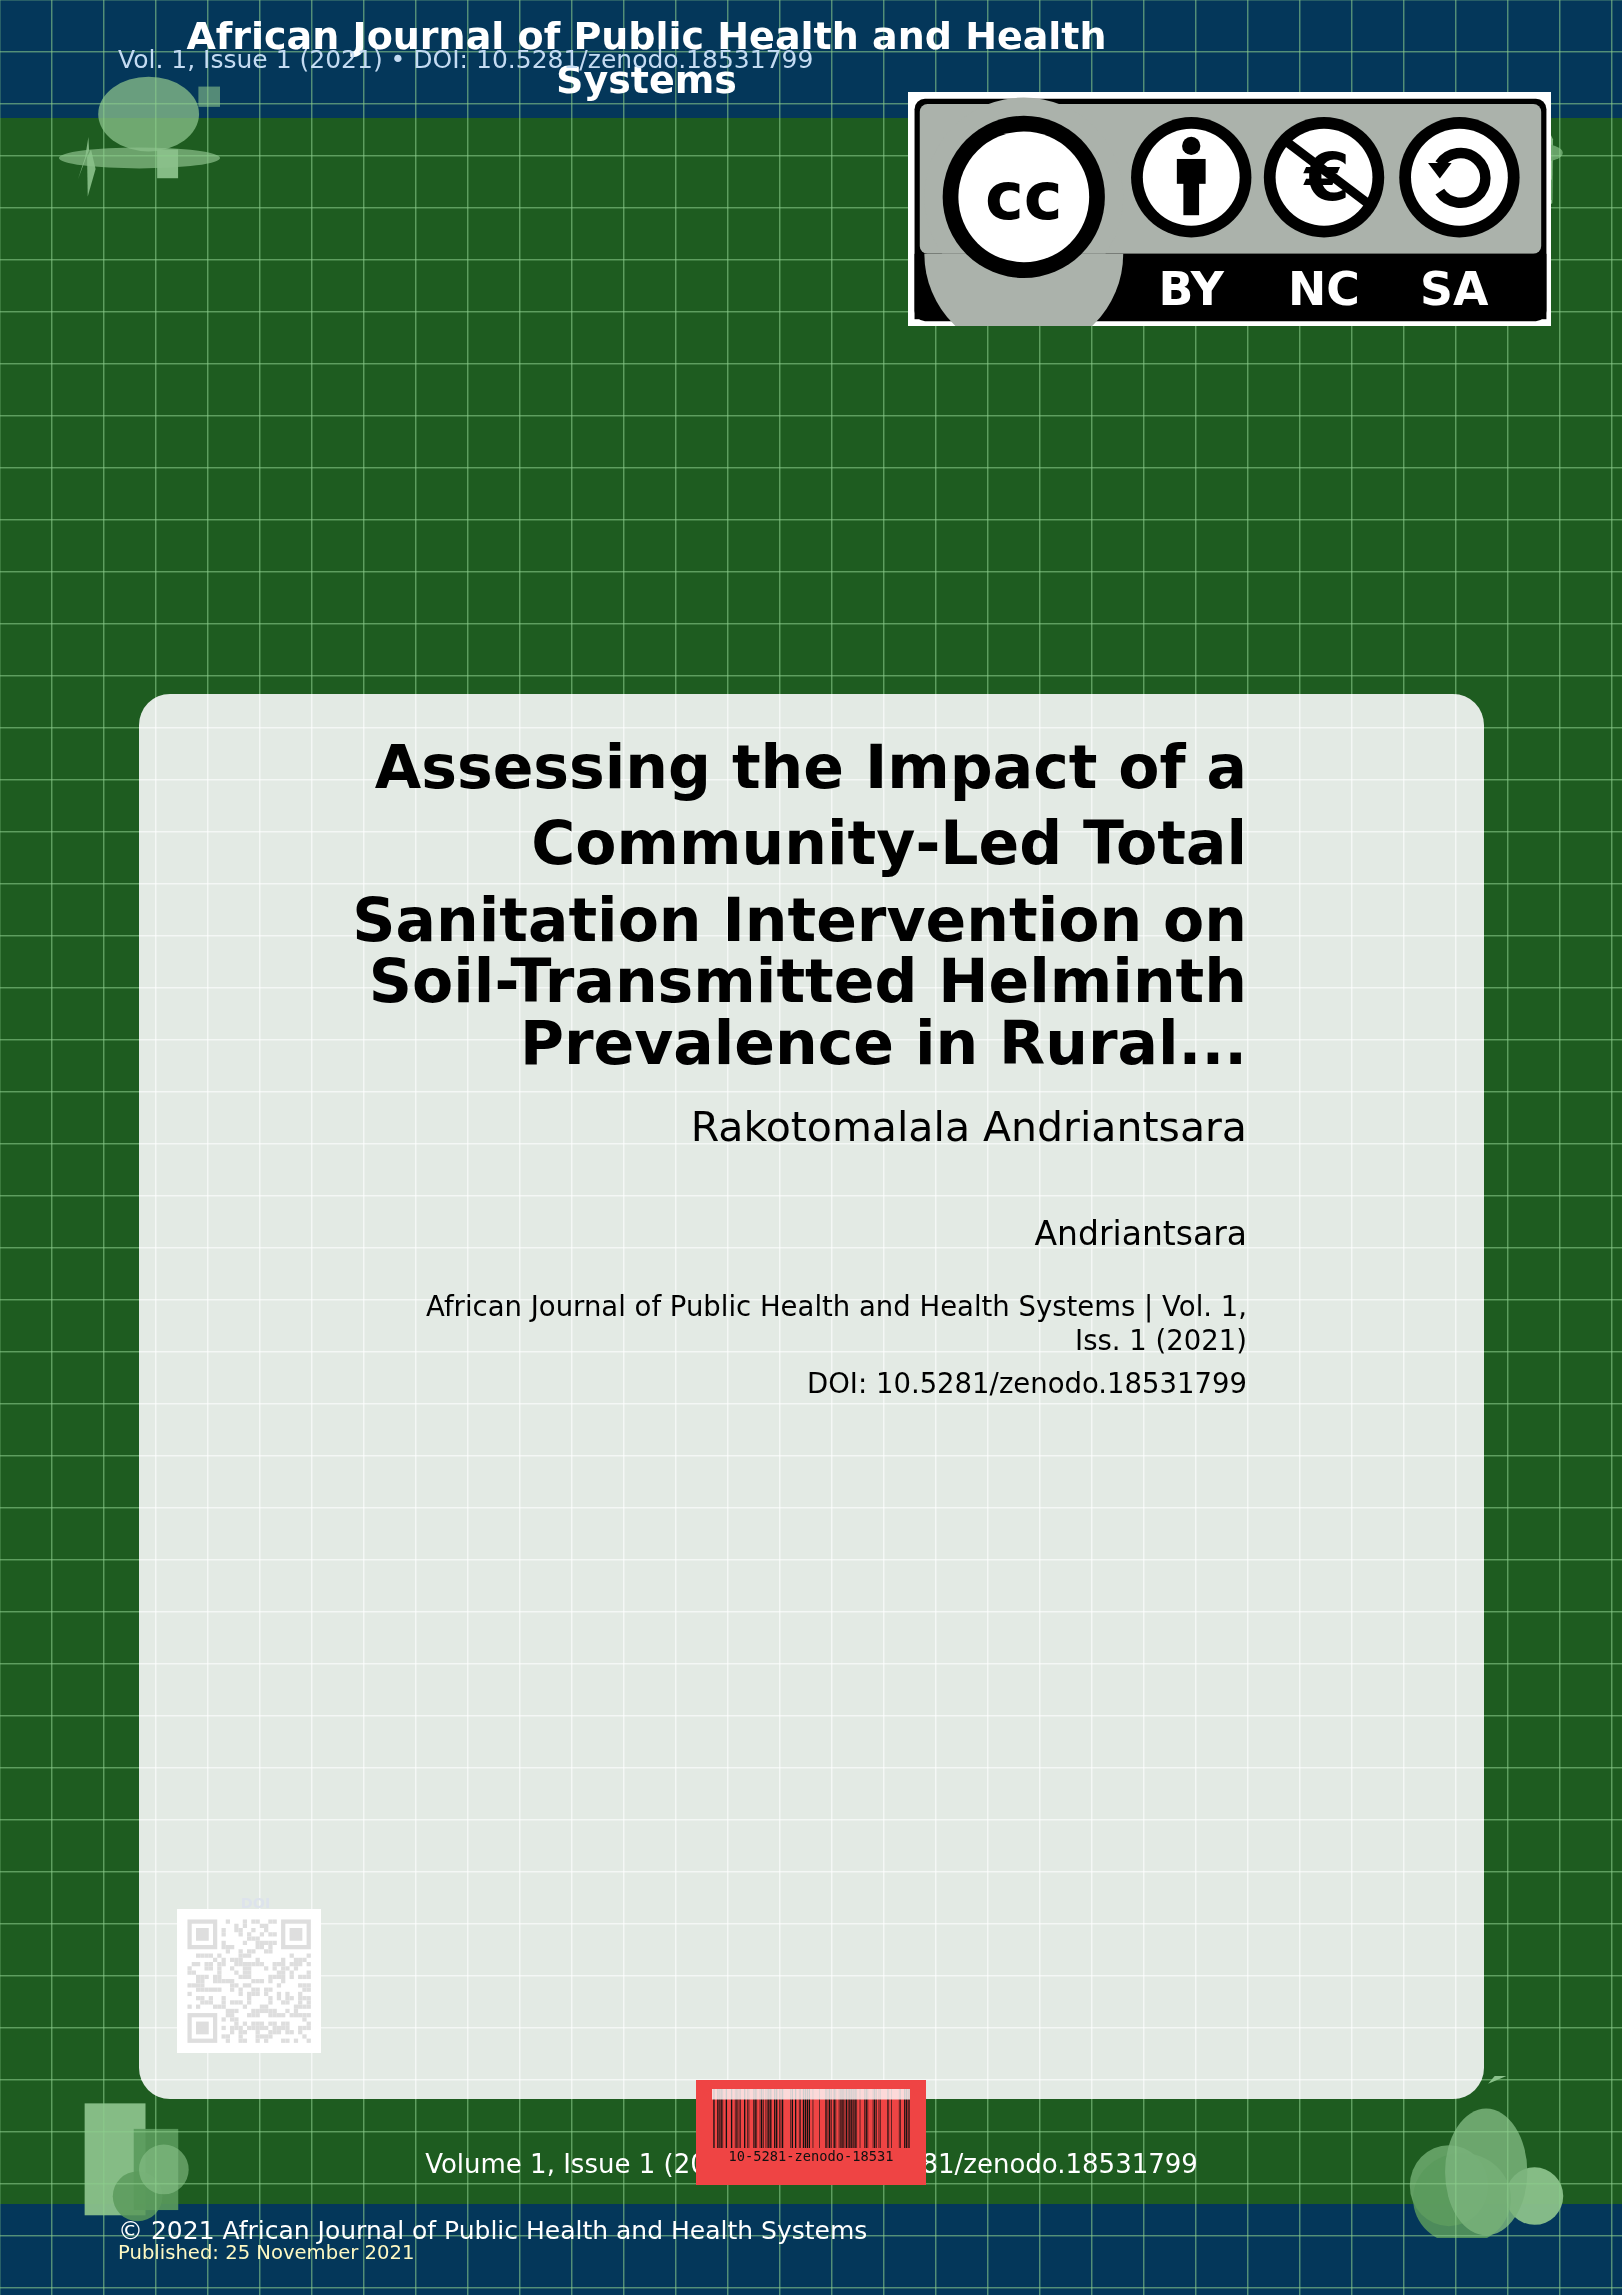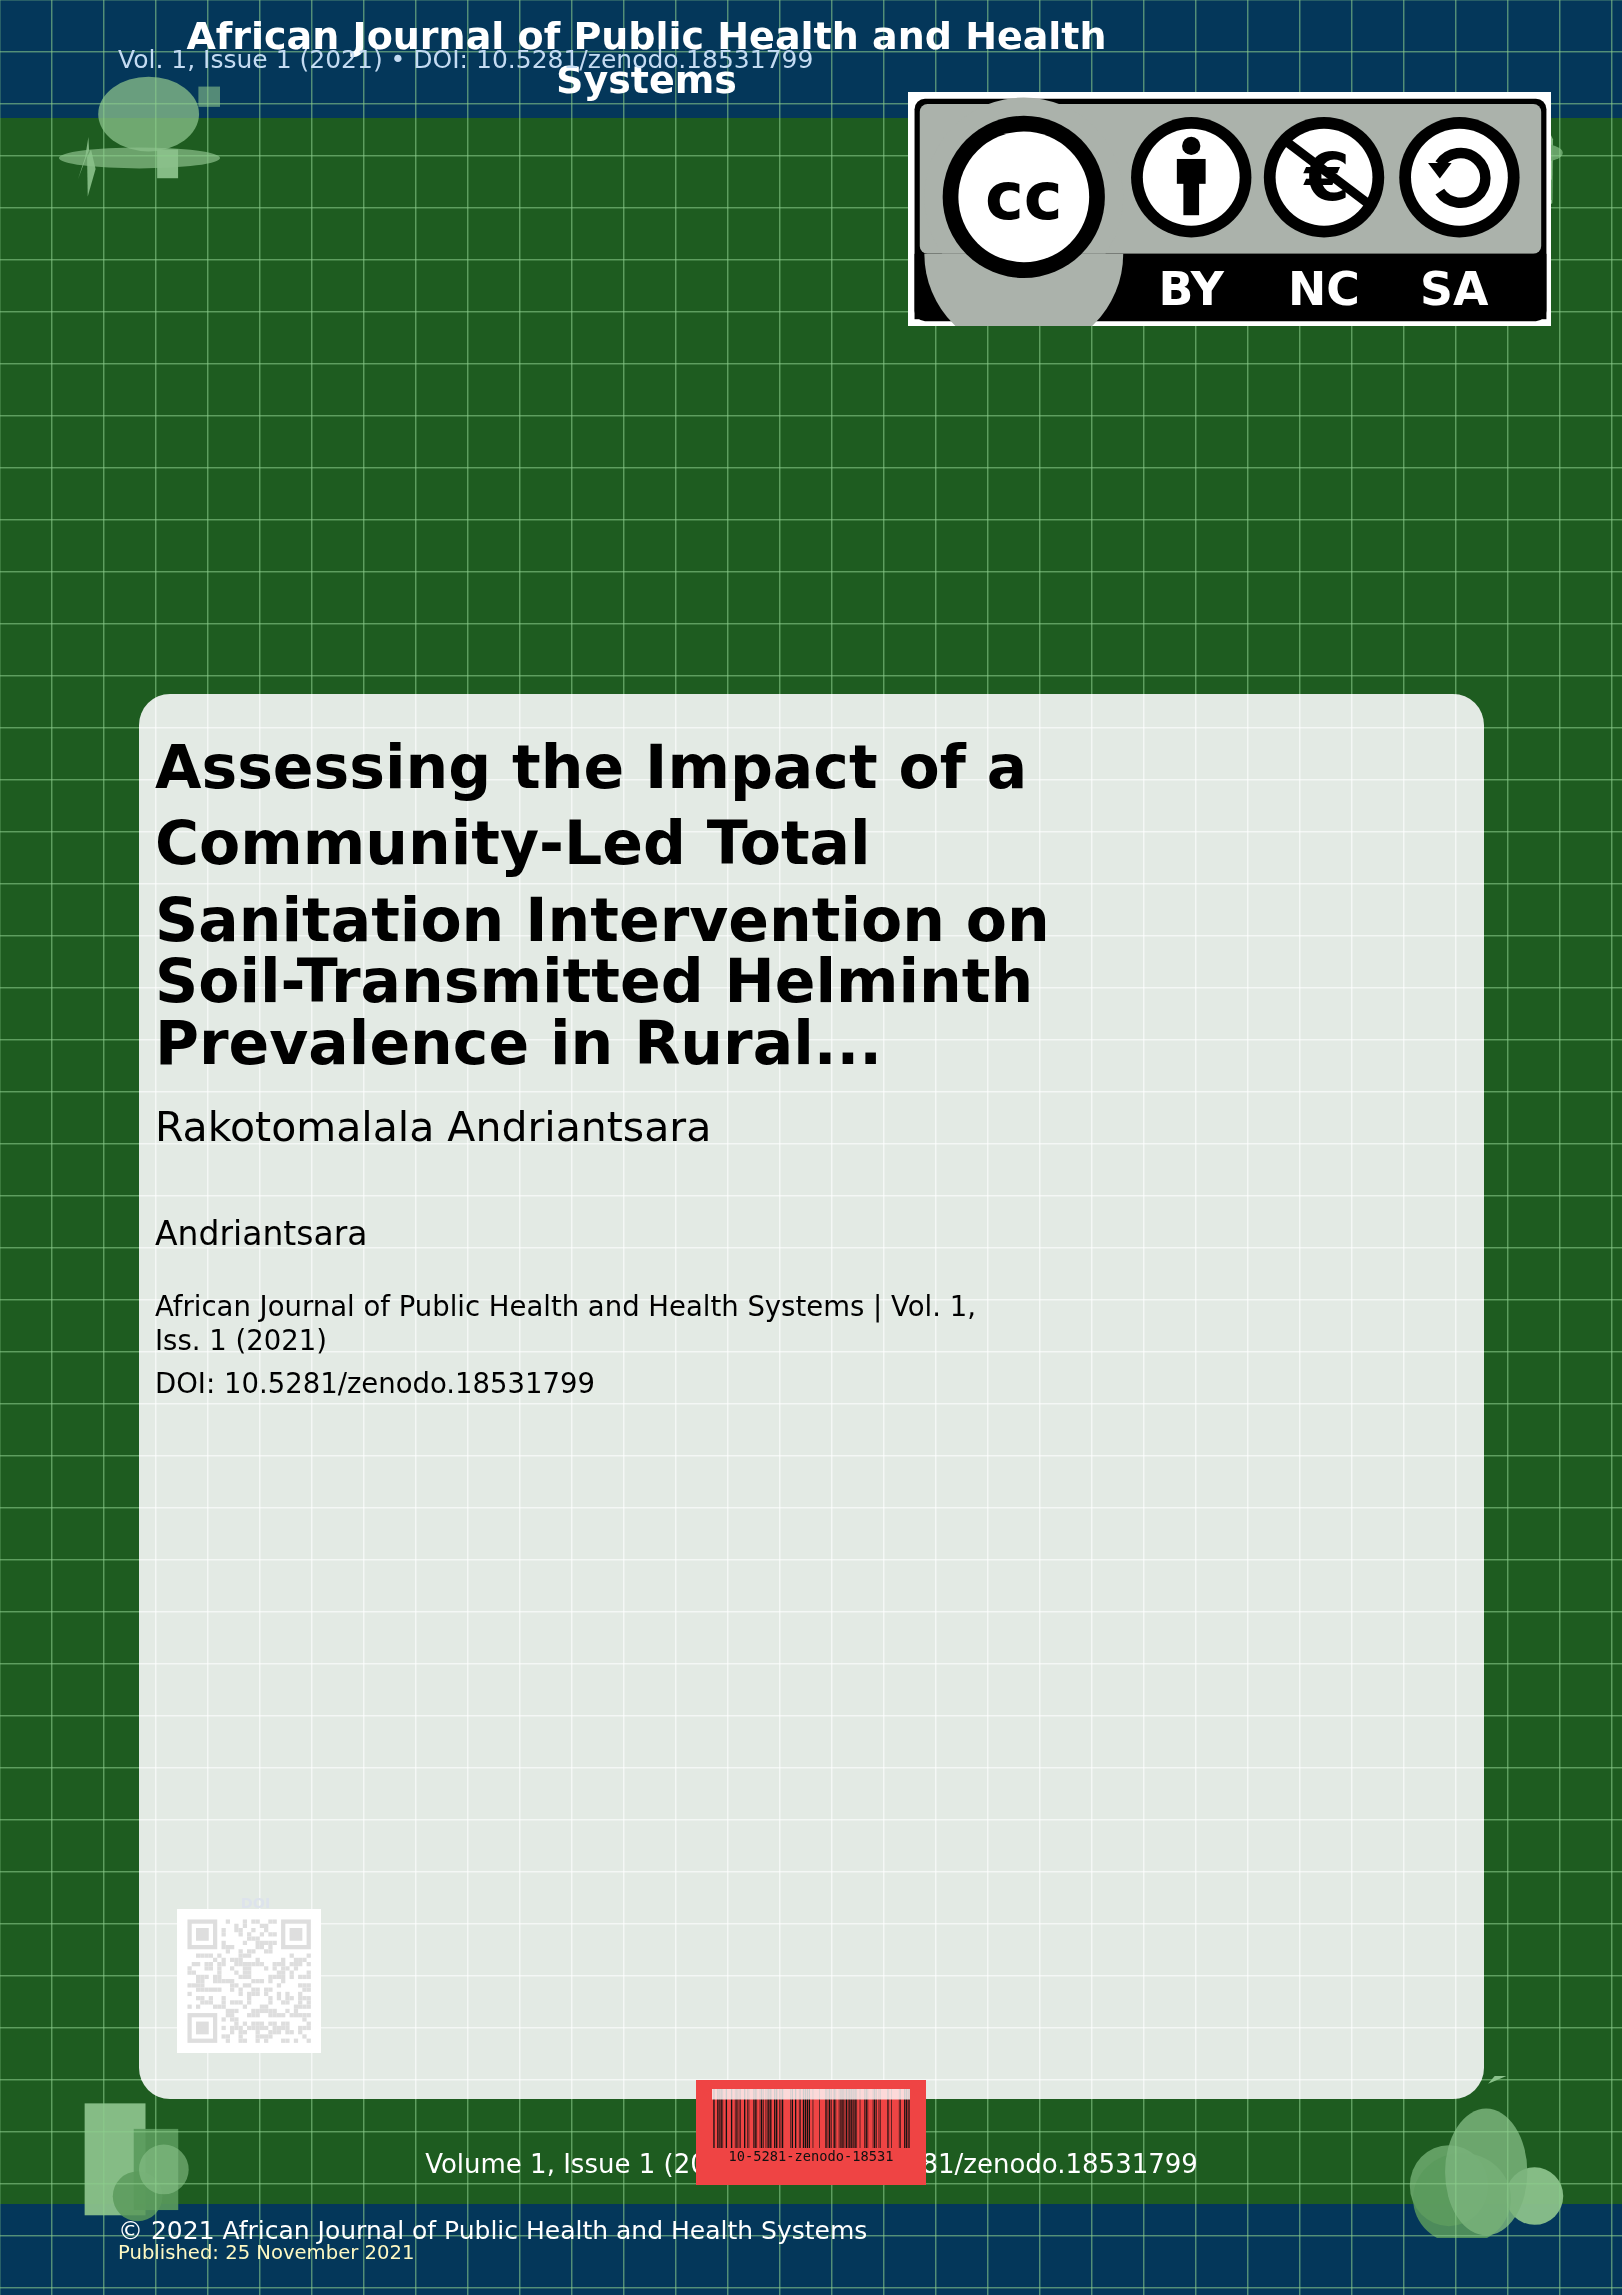--- a/index.html
+++ b/index.html
@@ -48,21 +48,21 @@
     background: #e3eae4; border-radius: 31px; z-index: 3; overflow: hidden;
   }
   .card-grid {
     position: absolute; left: -139px; top: -694px; width: 1623px; height: 2295px;
     background-image:
       linear-gradient(to right, rgba(255,255,255,0.9) 0, rgba(255,255,255,0.9) 1.3px, transparent 1.3px),
       linear-gradient(to bottom, rgba(255,255,255,0.9) 0, rgba(255,255,255,0.9) 1.3px, transparent 1.3px);
     background-size: 52px 52px; background-position: -0.7px -0.7px;
   }
   .center-text {
-    position: absolute; left: 16px; width: 1108px; text-align: left; color: #000; white-space: nowrap;
+    position: absolute; left: 0; width: 1108px; text-align: right; color: #000; white-space: nowrap;
   }
   .title-line { font-weight: bold; font-size: 60px; line-height: 65px; }
   .author { font-size: 41px; line-height: 46px; }
   .affil { font-size: 33px; line-height: 43px; }
   .cite { font-size: 27.5px; line-height: 34px; }
 
   .qr-label {
     position: absolute; left: 97px; top: 1201px; width: 39px; text-align: center;
     font-size: 14.4px; font-weight: bold; color: #dde3ec;
   }

